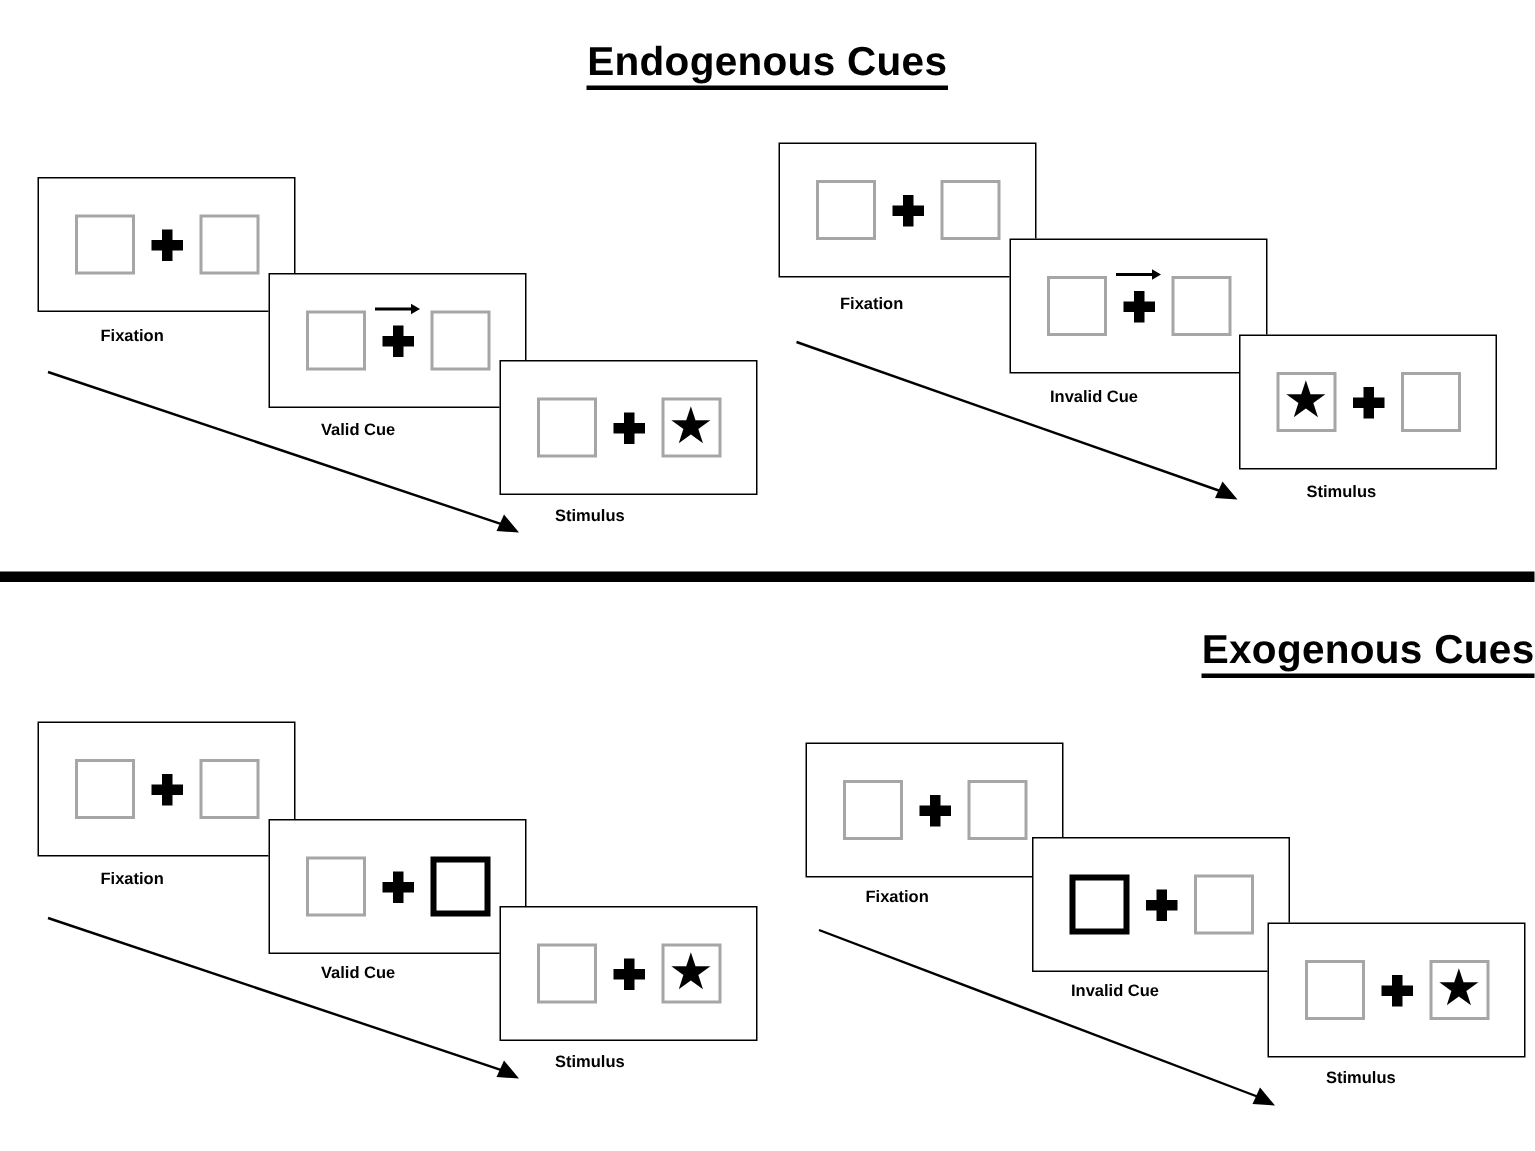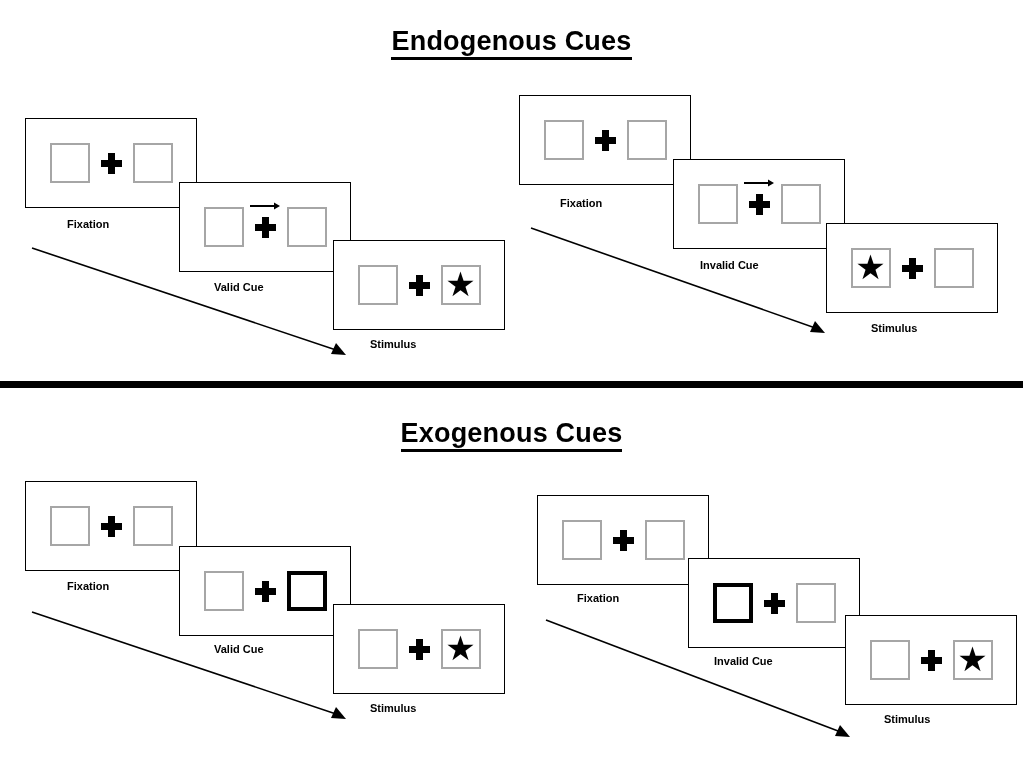--- a/index.html
+++ b/index.html
@@ -210,21 +210,21 @@
 </div>
 <div class="caption" style="left:871px; top:322px;">Stimulus</div>
 
 <svg class="flow-arrow" style="left:531px; top:228px; width:300px; height:110px;" viewBox="0 0 300 110">
   <line x1="0" y1="0" x2="290" y2="102" stroke="#000" stroke-width="1.6"></line>
   <polygon points="284,93 294,105 279,104" fill="#000"></polygon>
 </svg>
 
 <div class="divider" style="top:381px;"></div>
 
-<div class="section-title" style="top:418px;">
+<div class="section-title" style="top:418px;text-align:right;">
   <span>Exogenous Cues</span>
 </div>
 
 <div class="panel" style="left:25px; top:481px; width:172px; height:90px;">
   <div class="panel-inner">
     <div class="sq"></div>
     <div class="plus"></div>
     <div class="sq"></div>
   </div>
 </div>

